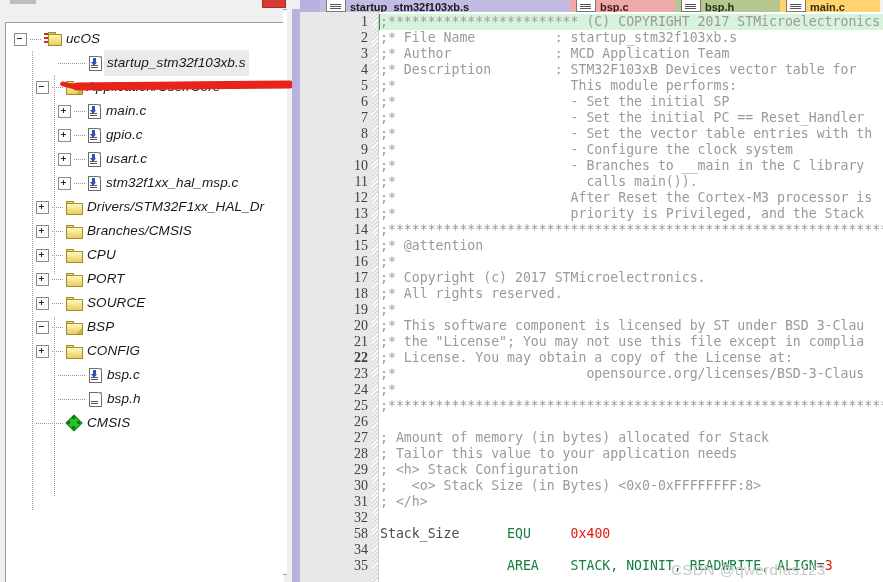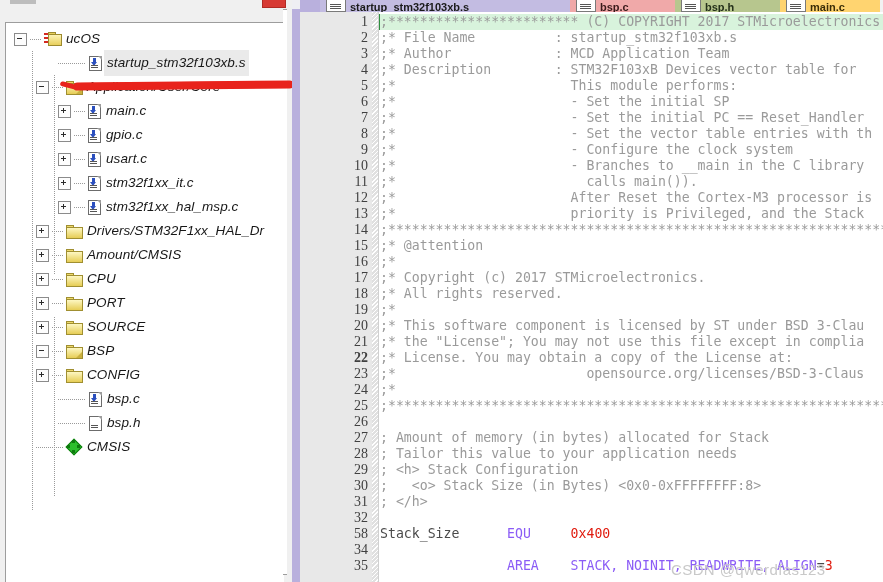--- a/index.html
+++ b/index.html
@@ -192,21 +192,21 @@
     font-family:"DejaVu Sans Mono","Liberation Mono",monospace;
     font-size:13.2px;line-height:16px;
     white-space:pre;color:#9a9a9a;
     overflow:hidden;
   }
   .cline{height:16px;white-space:pre;position:relative;padding-left:1px;}
   .cline.hl{background:#d8f3dc;}
   .cline.hl::before{
     content:"";position:absolute;left:-1px;top:0;width:2px;height:16px;background:#2f8f3f;
   }
-  .kw{color:#8b5cf6;}
+  .kw{color:#15803d;}
   .num{color:#e01b0e;}
   .plain{color:#4a4a4a;}
 
   .watermark{
     position:absolute;left:371px;top:549px;
     font-family:"Liberation Sans",sans-serif;
     font-size:15px;color:#c9c9c9;letter-spacing:0.4px;
     pointer-events:none;
   }
 </style>
@@ -295,53 +295,41 @@
             <div class="node">
               <span class="ind" style="width: 52px; display: inline-block; flex: 0 0 auto;"></span>
               <span class="exp plus"></span>
               <span class="dotlead"></span>
               <span class="ico ico-file">
                 <span class="pg"></span>
                 <span class="arrow"></span>
                 <span class="arrowhead"></span>
                 <span class="lines"></span>
               </span>
-              <span class="lbl">stm32f1xx_it.c</span>
-            </div>
-            <div class="node">
-              <span class="ind" style="width: 52px; display: inline-block; flex: 0 0 auto;"></span>
-              <span class="exp plus"></span>
-              <span class="dotlead"></span>
-              <span class="ico ico-file">
-                <span class="pg"></span>
-                <span class="arrow"></span>
-                <span class="arrowhead"></span>
-                <span class="lines"></span>
-              </span>
               <span class="lbl">stm32f1xx_hal_msp.c</span>
             </div>
             <div class="node">
               <span class="ind" style="width: 30px; display: inline-block; flex: 0 0 auto;"></span>
               <span class="exp plus"></span>
               <span class="dotlead"></span>
               <span class="ico ico-folder">
                 <span class="tab"></span>
                 <span class="fold"></span>
               </span>
               <span class="lbl">Drivers/STM32F1xx_HAL_Dr</span>
             </div>
             <div class="node">
               <span class="ind" style="width: 30px; display: inline-block; flex: 0 0 auto;"></span>
               <span class="exp plus"></span>
               <span class="dotlead"></span>
               <span class="ico ico-folder">
                 <span class="tab"></span>
                 <span class="fold"></span>
               </span>
-              <span class="lbl">Amount/CMSIS</span>
+              <span class="lbl">Branches/CMSIS</span>
             </div>
             <div class="node">
               <span class="ind" style="width: 30px; display: inline-block; flex: 0 0 auto;"></span>
               <span class="exp plus"></span>
               <span class="dotlead"></span>
               <span class="ico ico-folder">
                 <span class="tab"></span>
                 <span class="fold"></span>
               </span>
               <span class="lbl">CPU</span>

